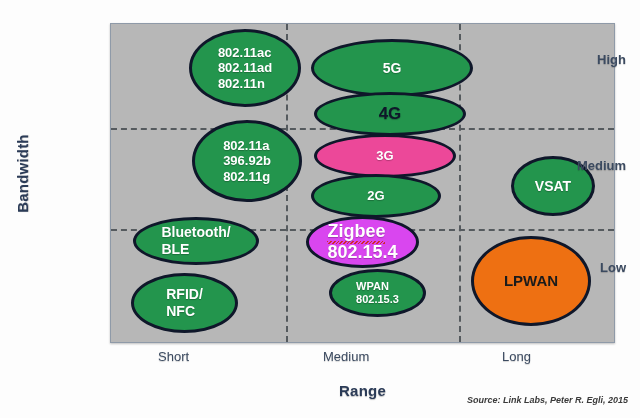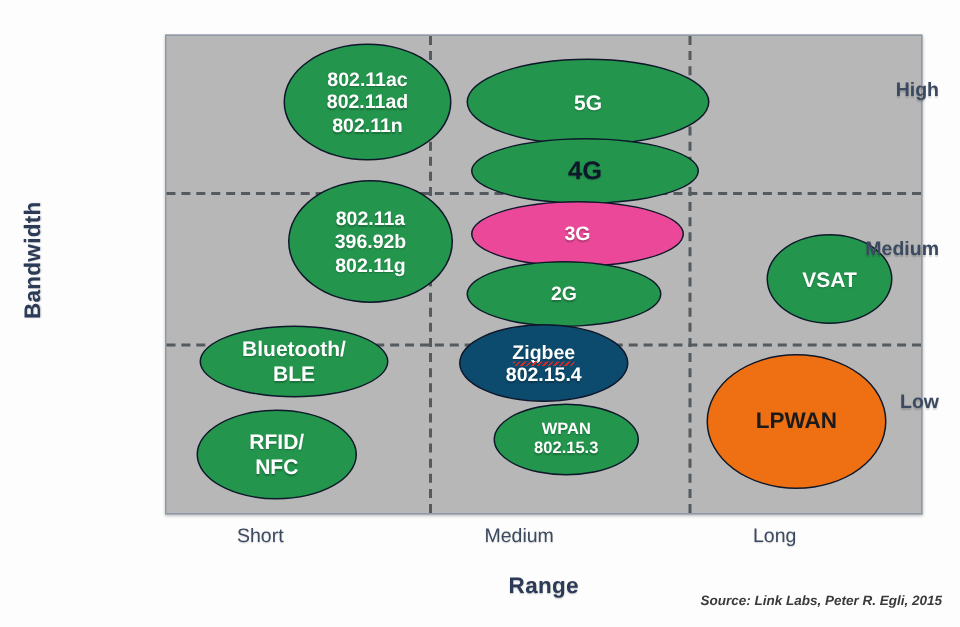--- a/index.html
+++ b/index.html
@@ -50,25 +50,24 @@
     height: 100%;
     width: 0;
     border-left: 2px dashed #555a5e;
   }
 
   
   .bubble {
     position: absolute;
     border-radius: 50%;
     background: #23954d;
-    border: 1px solid #0f172a;
+    border: 3px solid #0f172a;
     display: flex;
     align-items: center;
     justify-content: center;
-    text-align: center;
     color: #ffffff;
     font-weight: bold;
     line-height: 1.18;
     box-sizing: border-box;
     white-space: pre-line;
     text-shadow: 0 1px 1px rgba(0,0,0,0.25);
   }
   .bubble.orange {
     background: #ee7012;
     color: #1b1b1b;
@@ -167,21 +166,21 @@
       <div class="bubble" style="left: 200px; top: 15px; width: 162px; height: 58px; background: rgb(35, 149, 77); color: rgb(255, 255, 255); font-size: 14px;"><span class="txt">5G</span></div>
       <div class="bubble" style="left: 203px; top: 68px; width: 152px; height: 44px; background: rgb(35, 149, 77); color: #0f172a; font-size: 17px;"><span class="txt">4G</span></div>
       <div class="bubble" style="left: 81px; top: 96px; width: 110px; height: 82px; background: rgb(35, 149, 77); color: rgb(255, 255, 255); font-size: 13px;"><span class="txt">802.11a
 396.92b
 802.11g</span></div>
       <div class="bubble" style="left: 203px; top: 110px; width: 142px; height: 44px; background: #ec4899; color: rgb(255, 255, 255); font-size: 13px;"><span class="txt">3G</span></div>
       <div class="bubble" style="left: 200px; top: 150px; width: 130px; height: 44px; background: rgb(35, 149, 77); color: rgb(255, 255, 255); font-size: 13px;"><span class="txt">2G</span></div>
       <div class="bubble" style="left: 400px; top: 132px; width: 84px; height: 60px; background: rgb(35, 149, 77); color: rgb(255, 255, 255); font-size: 14px;"><span class="txt">VSAT</span></div>
       <div class="bubble" style="left: 22px; top: 193px; width: 126px; height: 48px; background: rgb(35, 149, 77); color: rgb(255, 255, 255); font-size: 14px;"><span class="txt">Bluetooth/
 BLE</span></div>
-      <div class="bubble" style="left: 195px; top: 192px; width: 113px; height: 52px; background: #0c4a6e; color: rgb(255, 255, 255); font-size: 13px;"><span class="txt"><span class="squiggle">Zigbee</span><br>802.15.4</span></div>
+      <div class="bubble" style="left: 195px; top: 192px; width: 113px; height: 52px; background: #d946ef; color: rgb(255, 255, 255); font-size: 18px;"><span class="txt"><span class="squiggle">Zigbee</span><br>802.15.4</span></div>
       <div class="bubble" style="left: 218px; top: 245px; width: 97px; height: 48px; background: rgb(35, 149, 77); color: rgb(255, 255, 255); font-size: 11px;"><span class="txt">WPAN
 802.15.3</span></div>
       <div class="bubble" style="left: 20px; top: 249px; width: 107px; height: 60px; background: rgb(35, 149, 77); color: rgb(255, 255, 255); font-size: 14px;"><span class="txt">RFID/
 NFC</span></div>
       <div class="bubble orange" style="left: 360px; top: 212px; width: 120px; height: 90px; background: rgb(238, 112, 18); color: rgb(27, 27, 27); font-size: 15px;"><span class="txt">LPWAN</span></div>
     </div>
 
   <div id="y-axis-title">Bandwidth</div>
   <div id="x-axis-title">Range</div>
   <div id="source-note">Source: Link Labs, Peter R. Egli, 2015</div>

